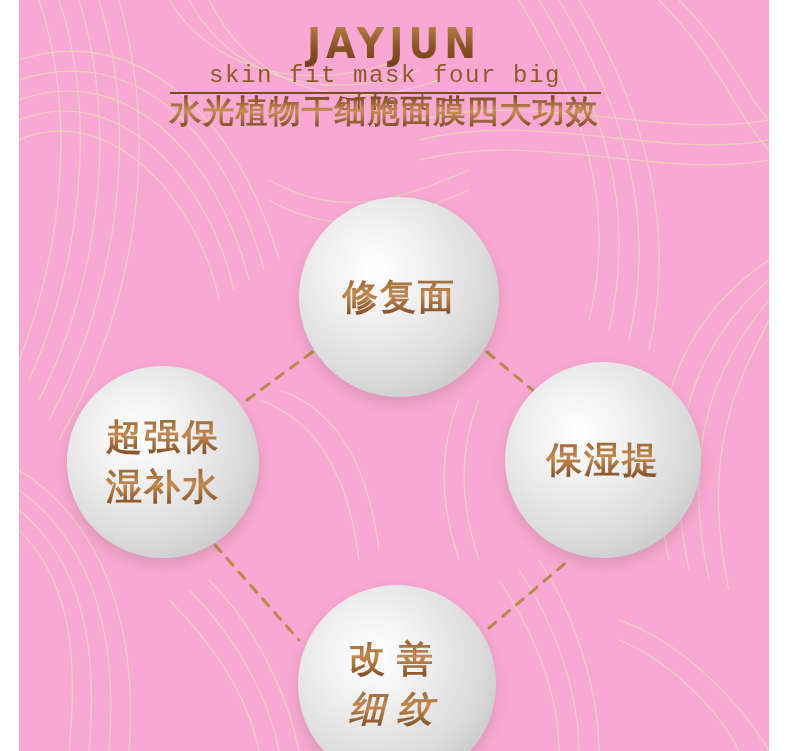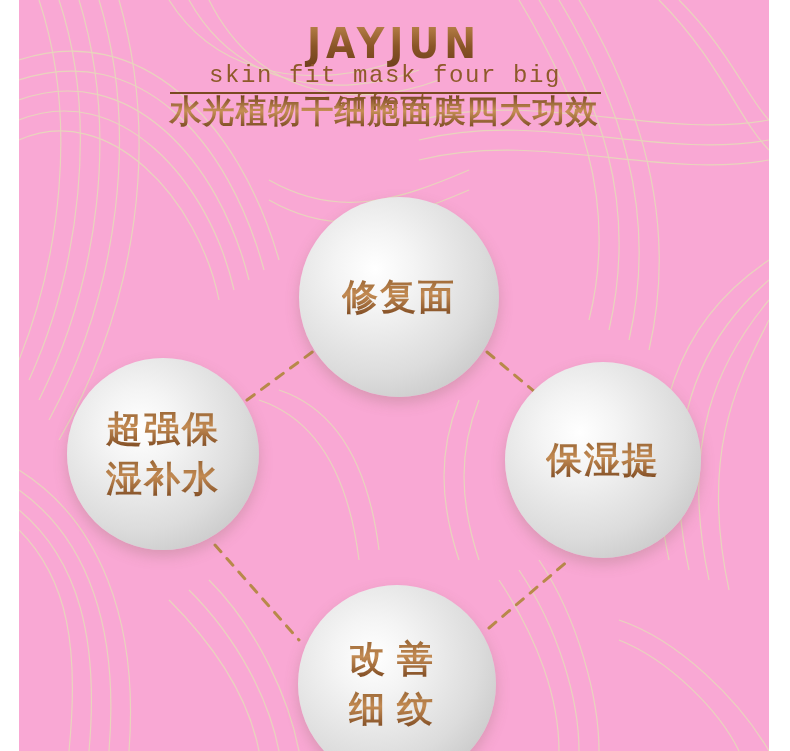--- a/index.html
+++ b/index.html
@@ -110,26 +110,26 @@
     <div class="brand">JAYJUN</div>
     <div class="subtitle">skin fit mask four big effect</div>
     <div class="rule"></div>
     <div class="cn-title">水光植物干细胞面膜四大功效</div>
   </div>
 
   <div class="pearl" style="left:280px; top:197px; width:200px; height:200px;gap:28px;">
     <span class="pearl-line">修复面</span>
   </div>
 
-  <div class="pearl" style="left:48px; top:358px; width:192px; height:192px;text-align:center;">
+  <div class="pearl" style="left:48px; top:366px; width:192px; height:192px;text-align:center;">
     <span class="pearl-line">超强保</span>
     <span class="pearl-line">湿补水</span>
   </div>
 
   <div class="pearl" style="left:486px; top:362px; width:196px; height:196px;">
     <span class="pearl-line">保湿提</span>
   </div>
 
   <div class="pearl" style="left:279px; top:585px; width:198px; height:198px;">
     <span class="pearl-line" style="letter-spacing:12px;">改善</span>
-    <span class="pearl-line" style="letter-spacing:12px;">细纹</span>
+    <span class="pearl-line" style="letter-spacing:12px;font-style:italic;">细纹</span>
   </div>
 </div>
 
 </body></html>

